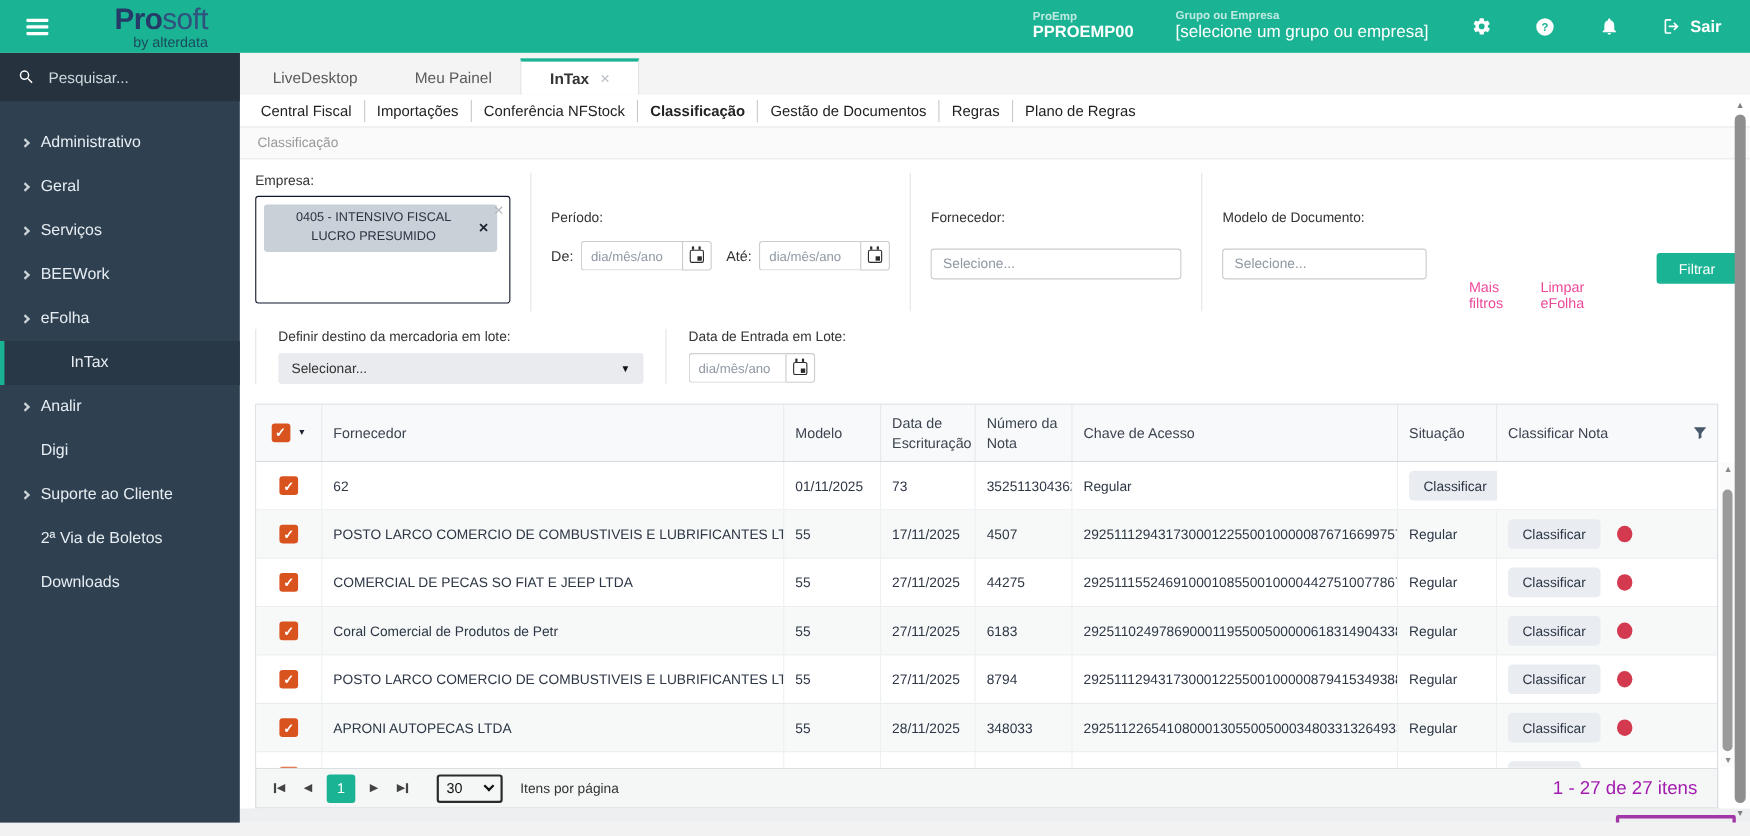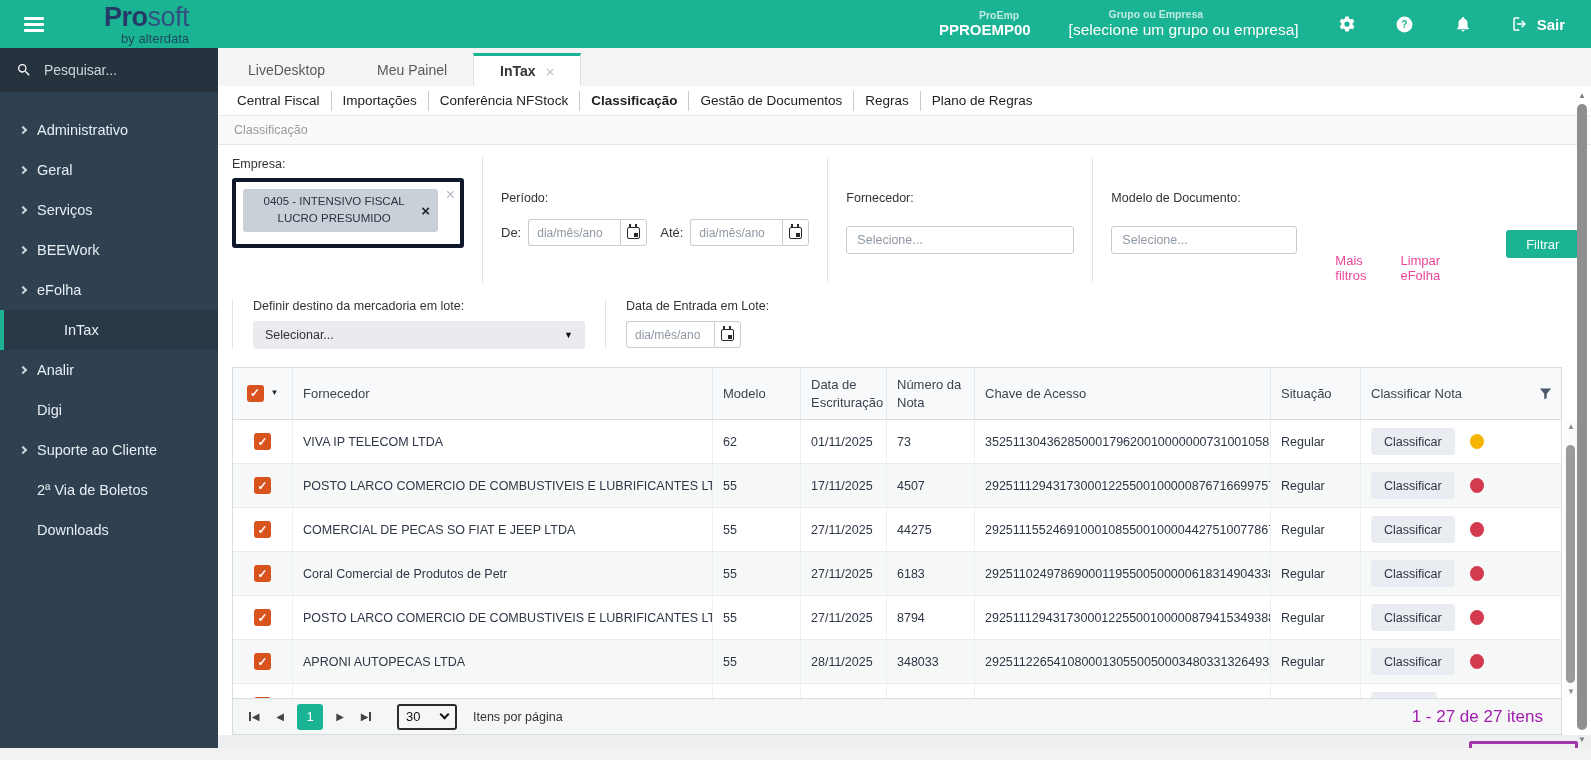--- a/index.html
+++ b/index.html
@@ -10,21 +10,21 @@
   .topbar { position:absolute; top:0; left:0; right:0; height:48px; background:#1ab394; display:flex; align-items:center; z-index:30; }
   .hamburger { margin-left:24px; width:20px; cursor:pointer; }
   .hamburger span { display:block; height:3px; background:#fff; margin:3px 0; border-radius:1px; }
   .logo { margin-left:60px; line-height:1; }
   .logo .l1 { font-size:27px; letter-spacing:-.5px; }
   .logo .pro { font-weight:bold; color:#253a66; }
   .logo .soft { font-weight:300; color:#31517e; }
   .logo .byline { display:block; text-align:right; font-size:13px; color:#1c4a5e; margin-top:1px; }
   .tb-right { margin-left:auto; display:flex; align-items:center; gap:38px; padding-right:26px; color:#fff; }
   .tb-group { line-height:1.2; }
-  .tb-group .lbl { font-size:10.5px; color:rgba(255,255,255,.72); font-weight:bold;margin-left:40px; }
+  .tb-group .lbl { font-size:10.5px; color:rgba(255,255,255,.72); font-weight:bold; }
   .tb-group .val { font-size:15px; font-weight:bold; }
   .tb-group.grupo .val { font-weight:normal; font-size:15.5px; }
   .tb-icon { width:20px; height:20px; display:inline-flex; align-items:center; justify-content:center; cursor:pointer; }
   .sair { display:flex; align-items:center; gap:8px; font-size:15px; font-weight:bold; cursor:pointer; }
 
   
   .sidebar { position:absolute; top:48px; left:0; width:218px; bottom:0; background:#2f4050; z-index:20; }
   .sb-search { height:44px; background:#26323e; display:flex; align-items:center; padding:0 16px; gap:12px; }
   .sb-search input { background:transparent; border:none; outline:none; color:#dfe6ea; font-size:14px; width:150px; font-family:inherit; }
   .sb-search input::placeholder { color:#cdd6dc; }
@@ -55,21 +55,21 @@
 
   .panel { flex:1; background:#fff; display:flex; flex-direction:column; position:relative; overflow:hidden; }
 
   
   .filters { padding:12px 14px 0 14px; flex:0 0 auto; }
   .f-row1 { display:flex; }
   .fg { padding:0 18px; }
   .fg:first-child { padding-left:0; }
   .fg-label { font-size:12.5px; color:#333; margin-bottom:7px; }
   .sep-l { border-left:1px solid #e4e4e4; }
-  .empresa-box { width:232px; height:70px; border:4px solid #0f172a; border-radius:3px; position:relative; padding:7px 22px 7px 7px; }
+  .empresa-box { width:232px; height:98px; border:1px solid #0f172a; border-radius:3px; position:relative; padding:7px 11px 7px 7px; }
   .chip { background:#c9d0d8; border-radius:3px; min-height:40px; display:flex; align-items:center; padding:4px 8px 4px 12px; gap:8px; }
   .chip-text { flex:1; font-size:11.5px; color:#2a3340; text-align:center; line-height:1.5; }
   .chip-x { font-weight:bold; font-size:15px; color:#20262e; cursor:pointer; }
   .box-clear { position:absolute; top:4px; right:5px; color:#b4bac1; font-size:16px; cursor:pointer; }
   .periodo-row { display:flex; align-items:center; gap:7px; margin-top:14px; }
   .inline-lbl { font-size:13px; color:#333; }
   .date-group { display:flex; }
   .date-input { width:92px; height:27px; border:1px solid #ccc; border-right:none; border-radius:3px 0 0 3px; padding:0 8px; font-size:12px; color:#333; font-family:inherit; outline:none; }
   .date-input::placeholder { color:#8f98a3; }
   .cal-btn { width:27px; height:27px; border:1px solid #ccc; border-radius:0 3px 3px 0; background:#fff; display:flex; align-items:center; justify-content:center; cursor:pointer; }
@@ -381,21 +381,20 @@
                   </svg>
               </span>
             </div>
           </div>
         </div>
         <div class="g-body">
   <div class="g-row">
     <div class="g-cell cb-cell">
                 <span class="checkbox" style="background: rgb(217, 83, 31);">✓</span>
               </div>
-    <div class="g-cell c-forn">VIVA IP TELECOM LTDA</div>
     <div class="g-cell c-mod">62</div>
     <div class="g-cell c-data">01/11/2025</div>
     <div class="g-cell c-num">73</div>
     <div class="g-cell c-chave">35251130436285000179620010000000731001058190</div>
     <div class="g-cell c-sit">Regular</div>
     <div class="g-cell">
       <button class="pill">Classificar</button>
       <span class="dot" style="background: rgb(245, 180, 0);"></span>
     </div>
   </div>

